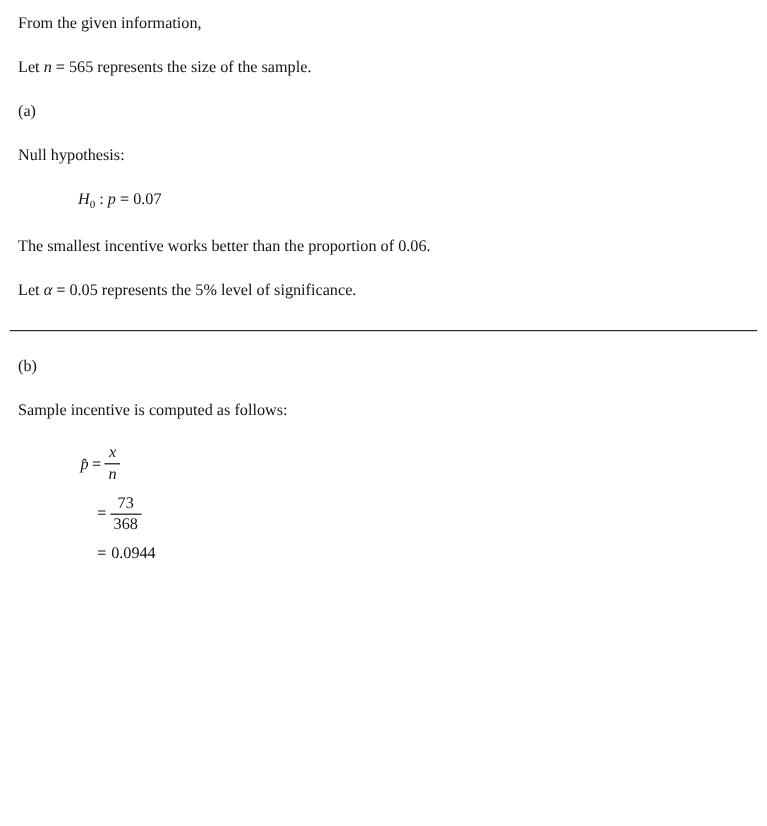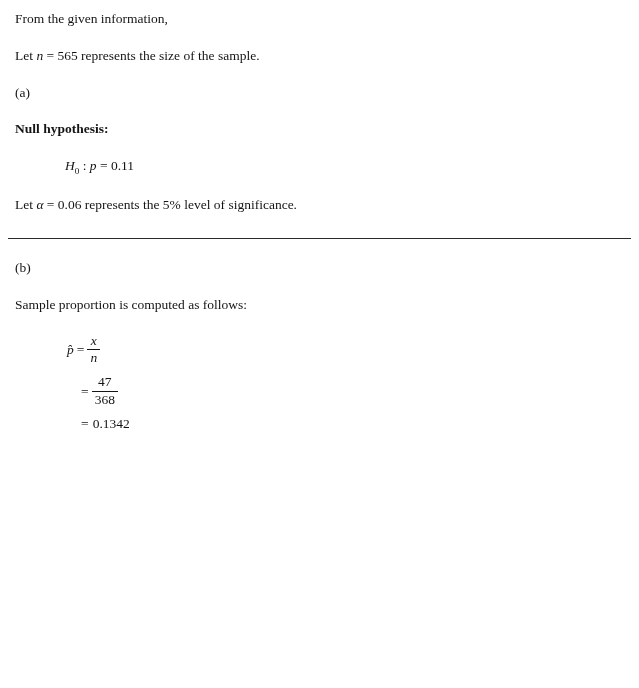--- a/index.html
+++ b/index.html
@@ -19,21 +19,21 @@
     box-sizing: border-box;
     width: 639px;
     height: 512px;
     padding: 10px 26px 0 15px;
   }
   p {
     margin: 0 0 19px 0;
     line-height: 1.32;
   }
   .heading {
-    font-weight: bold;
+    font-weight: normal;
   }
   .math-line {
     margin-left: 50px;
     margin-bottom: 21px;
   }
   .var {
     font-style: italic;
   }
   sub {
     font-size: 0.68em;
@@ -86,52 +86,53 @@
 
 
   <p><span>Let </span><span class="var">n</span><span> = 565 represents the size of the sample.</span></p>
 
   <p>(a)</p>
 
 
   <p class="heading">Null hypothesis:</p>
 
 
-  <p class="math-line"><span class="var">H</span><sub>0</sub><span> : </span><span class="var">p</span><span> = 0.11</span></p>
+  <p class="math-line"><span class="var">H</span><sub>0</sub><span> : </span><span class="var">p</span><span> = 0.07</span></p>
 
 
+  <p>The smallest incentive works better than the proportion of 0.06.</p>
 
 
-  <p><span>Let </span><span class="var">α</span><span> = 0.06 represents the 5% level of significance.</span></p>
+  <p><span>Let </span><span class="var">α</span><span> = 0.05 represents the 5% level of significance.</span></p>
 
   <hr class="rule">
 
   <p>(b)</p>
 
-  <p>Sample proportion is computed as follows:</p>
+  <p>Sample incentive is computed as follows:</p>
 
   <div class="math-block">
 
     <div class="math-row">
       <span class="var">p̂</span>
       <span class="eq">=</span>
       <span class="frac">
           <span class="num var">x</span>
           <span class="den var">n</span>
         </span>
     </div>
 
     <div class="math-row cont">
       <span class="eq">=</span>
       <span class="frac">
-          <span class="num">47</span>
+          <span class="num">73</span>
           <span class="den">368</span>
         </span>
     </div>
 
     <div class="math-row cont">
       <span class="eq">=</span>
-      <span class="result-val">0.1342</span>
+      <span class="result-val">0.0944</span>
     </div>
 
   </div>
 
 </div>
 
 </body></html>

